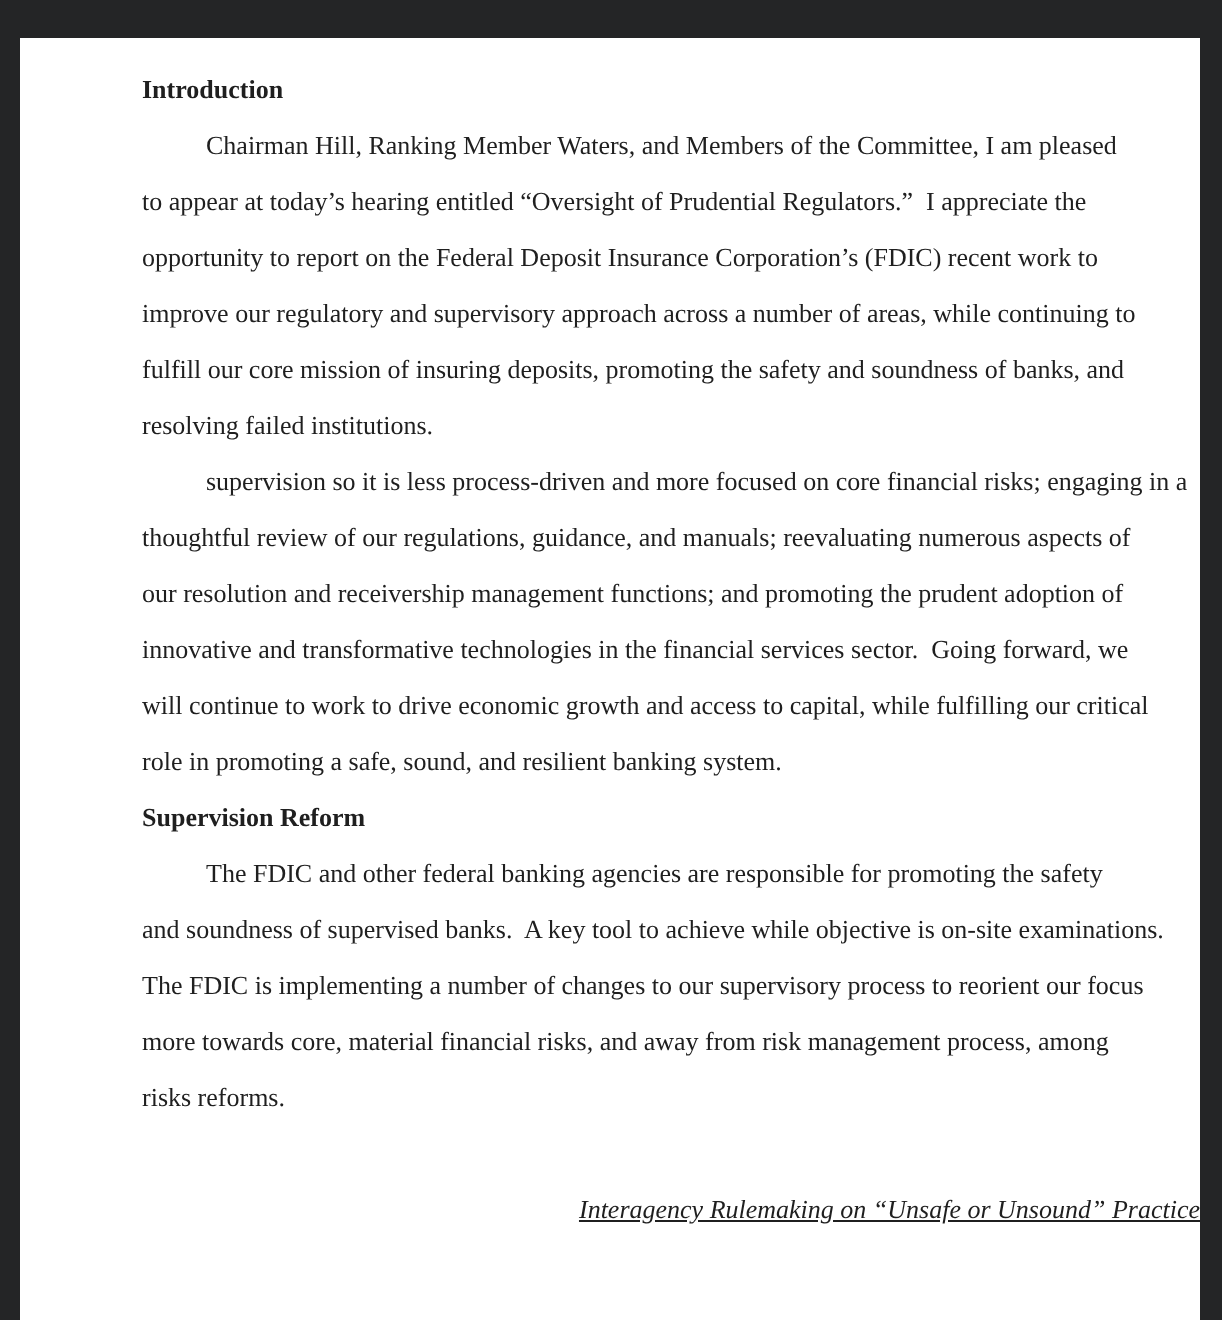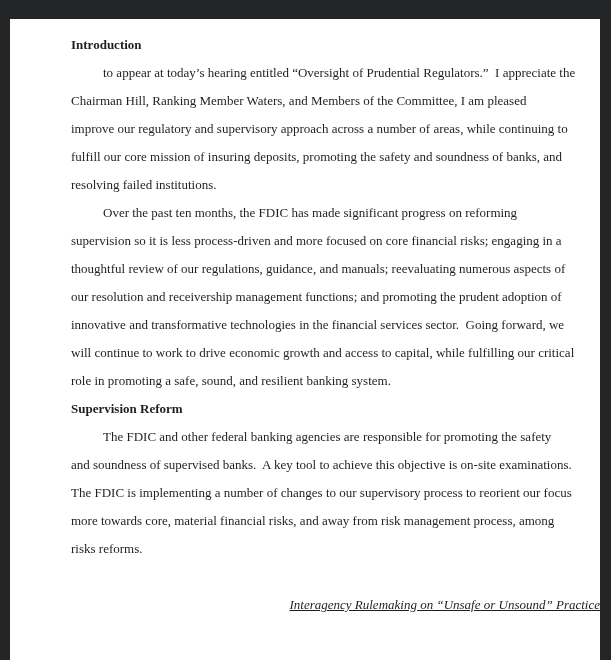--- a/index.html
+++ b/index.html
@@ -52,42 +52,42 @@
 </style>
 </head>
 <body>
 
 <div class="page">
   <div class="content">
 
     <div class="heading">Introduction</div>
 
     <div class="para">
+        <div class="line">Chairman Hill, Ranking Member Waters, and Members of the Committee, I am pleased</div>
         <div class="line">to appear at today’s hearing entitled “Oversight of Prudential Regulators.”  I appreciate the</div>
-        <div class="line">Chairman Hill, Ranking Member Waters, and Members of the Committee, I am pleased</div>
+        <div class="line">opportunity to report on the Federal Deposit Insurance Corporation’s (FDIC) recent work to</div>
         <div class="line">improve our regulatory and supervisory approach across a number of areas, while continuing to</div>
         <div class="line">fulfill our core mission of insuring deposits, promoting the safety and soundness of banks, and</div>
         <div class="line">resolving failed institutions.</div>
       </div>
 
     <div class="para">
-        <div class="line">Over the past ten months, the FDIC has made significant progress on reforming</div>
         <div class="line">supervision so it is less process-driven and more focused on core financial risks; engaging in a</div>
         <div class="line">thoughtful review of our regulations, guidance, and manuals; reevaluating numerous aspects of</div>
         <div class="line">our resolution and receivership management functions; and promoting the prudent adoption of</div>
         <div class="line">innovative and transformative technologies in the financial services sector.  Going forward, we</div>
         <div class="line">will continue to work to drive economic growth and access to capital, while fulfilling our critical</div>
         <div class="line">role in promoting a safe, sound, and resilient banking system.</div>
       </div>
 
     <div class="heading">Supervision Reform</div>
 
     <div class="para">
         <div class="line">The FDIC and other federal banking agencies are responsible for promoting the safety</div>
-        <div class="line">and soundness of supervised banks.  A key tool to achieve this objective is on-site examinations.</div>
+        <div class="line">and soundness of supervised banks.  A key tool to achieve while objective is on-site examinations.</div>
         <div class="line">The FDIC is implementing a number of changes to our supervisory process to reorient our focus</div>
         <div class="line">more towards core, material financial risks, and away from risk management process, among</div>
         <div class="line">risks reforms.</div>
       </div>
 
     <div class="subheading">
       <span class="underlined">Interagency Rulemaking on “Unsafe or Unsound” Practice</span>
     </div>
 
 

